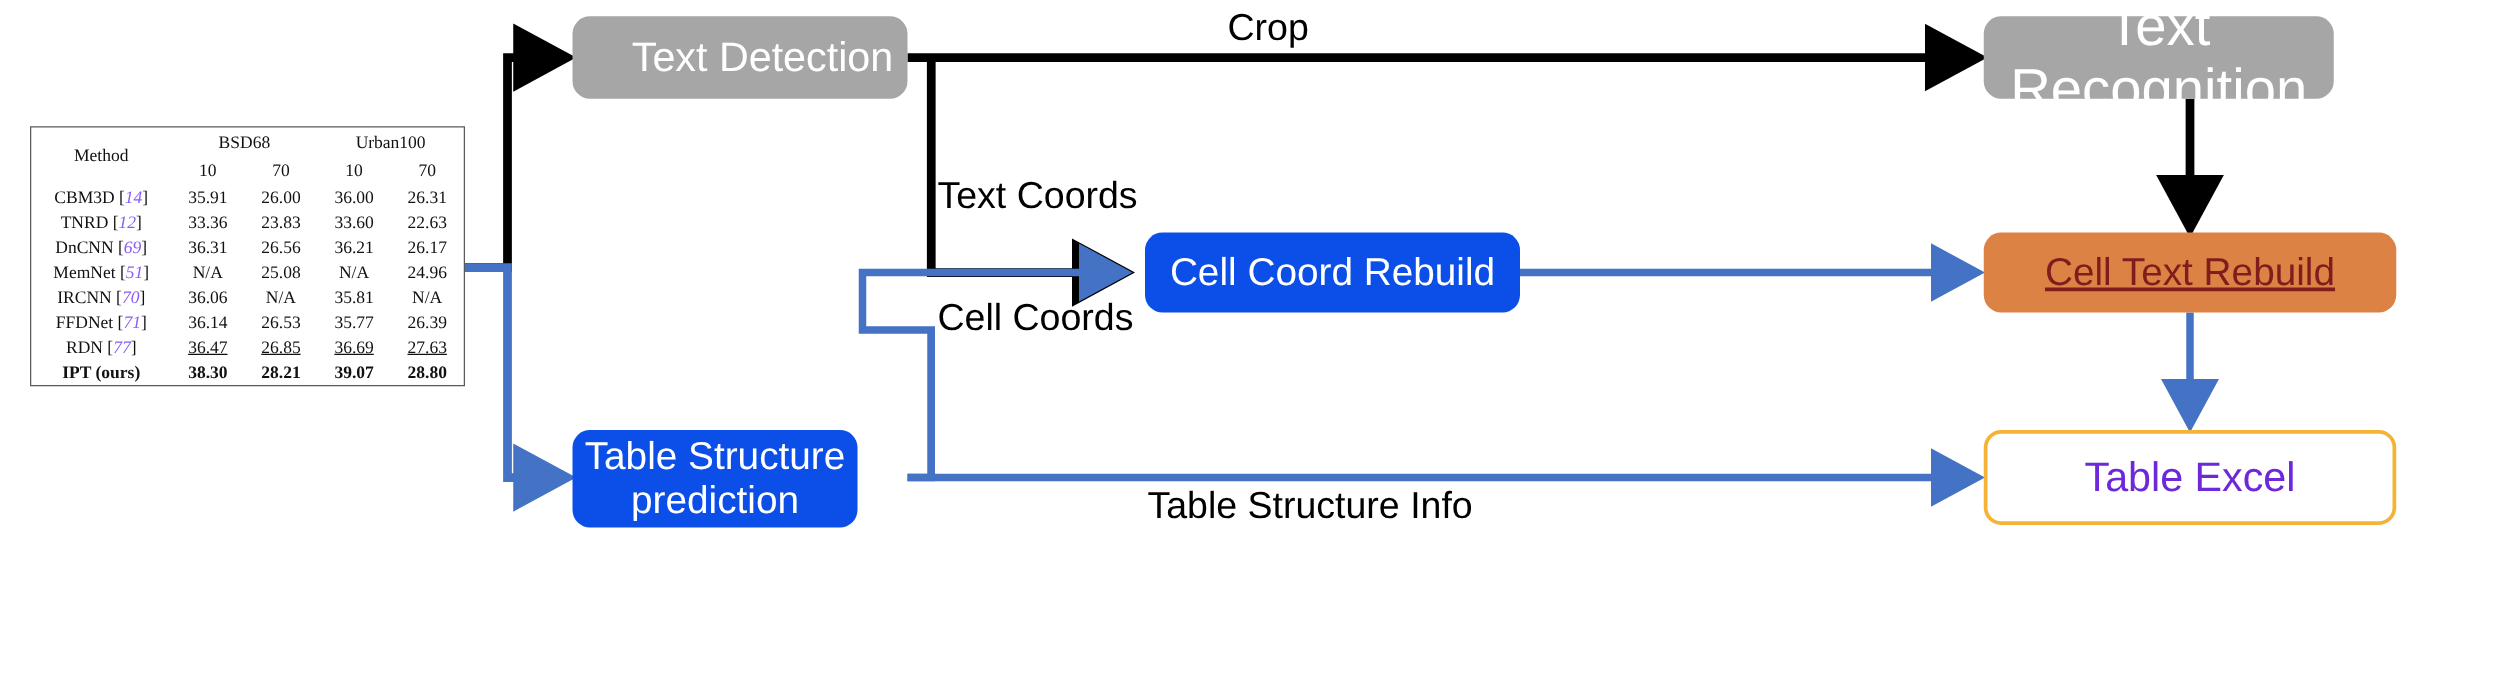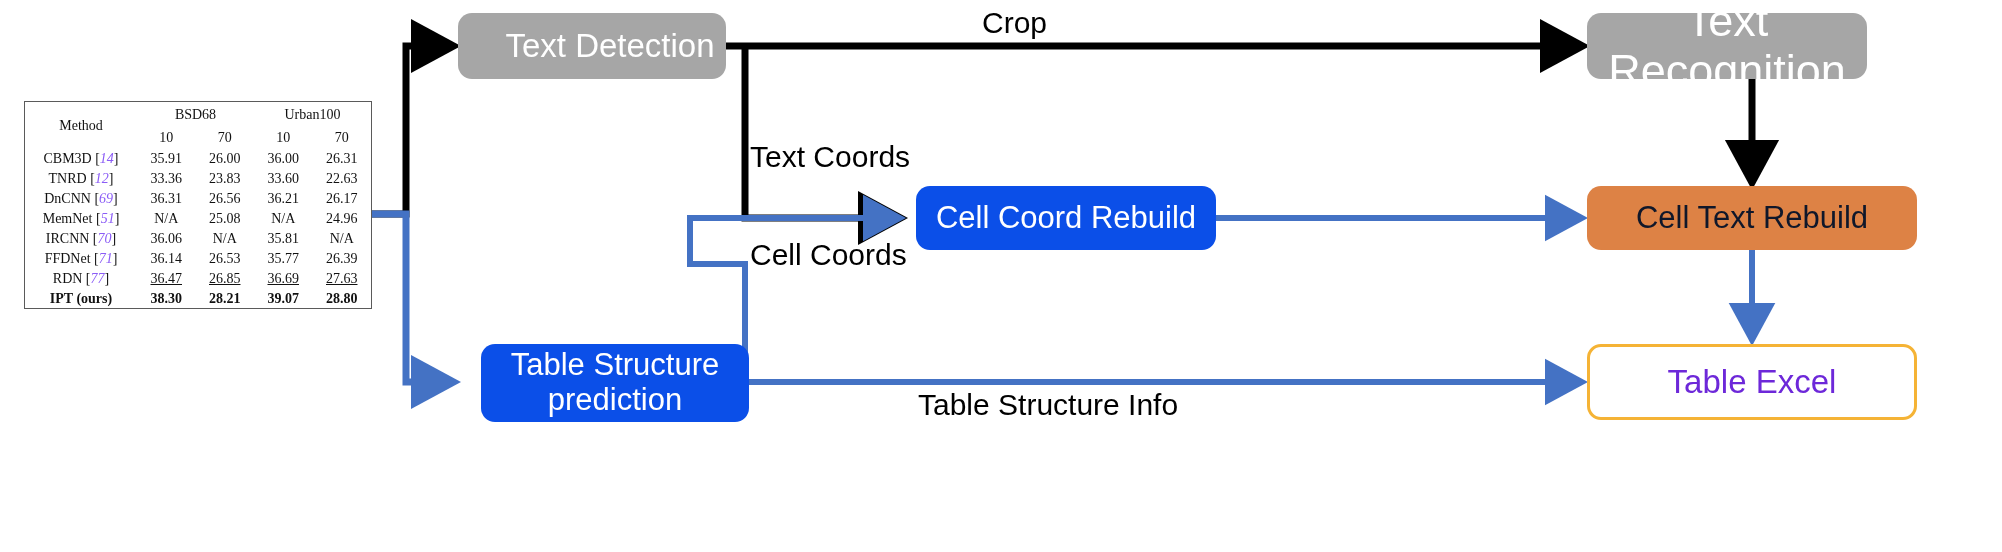--- a/index.html
+++ b/index.html
@@ -12,28 +12,28 @@
   #arrows{position:absolute;left:0;top:0;width:2002px;height:552px;}
 
   
   .node{position:absolute;box-sizing:border-box;display:flex;
         align-items:center;justify-content:center;text-align:center;
         border-radius:14px;line-height:1.12;}
   .node span{display:block;}
 
   .node.gray   {background:#a6a6a6;color:#ffffff;}
   .node.blue   {background:#0b4fe8;color:#ffffff;}
-  .node.orange {background:#dd8245;color:#0f172a;}
+  .node.orange {background:#dd8245;color:#7f1d1d;text-decoration:underline;}
   .node.outline{background:#ffffff;color:#6d28d9;border:3px solid #f5b335;}
 
   #node-text-detection  {left:458px; top:13px;  width:268px; height:66px;  font-size:33px;padding-left:36px;}
   #node-text-recognition{left:1587px;top:13px;  width:280px; height:66px;  font-size:45px;}
   #node-cell-coord      {left:905px; top:186px; width:300px; height:64px;  font-size:31px;margin-left:11px;}
   #node-cell-text       {left:1587px;top:186px; width:330px; height:64px;  font-size:31px;}
-  #node-table-structure {left:458px; top:344px; width:268px; height:78px;  font-size:31px;margin-left:23px;}
+  #node-table-structure {left:458px; top:344px; width:228px; height:78px;  font-size:31px;}
   #node-table-excel     {left:1587px;top:344px; width:330px; height:76px;  font-size:33px;}
 
   
   .edge-label{position:absolute;color:#000000;font-size:30px;white-space:nowrap;}
   #label-crop            {left:982px; top:6px;}
   #label-text-coords     {left:750px; top:140px;}
   #label-cell-coords     {left:750px; top:238px;}
   #label-table-struct-info{left:918px;top:388px;}
 
   

